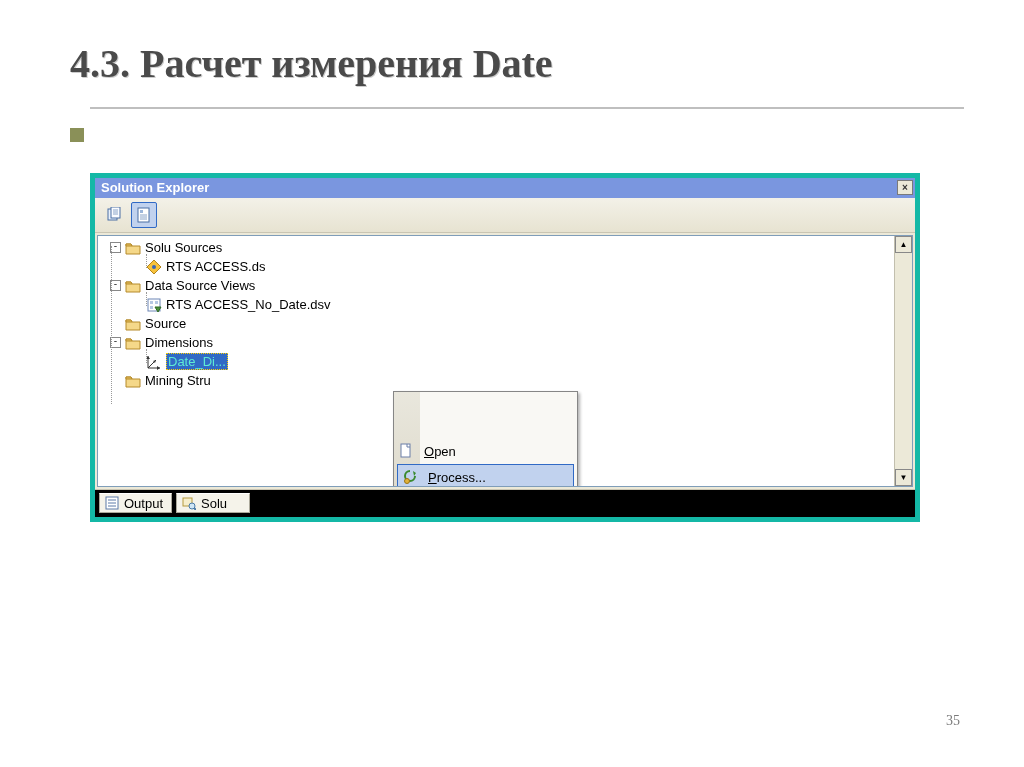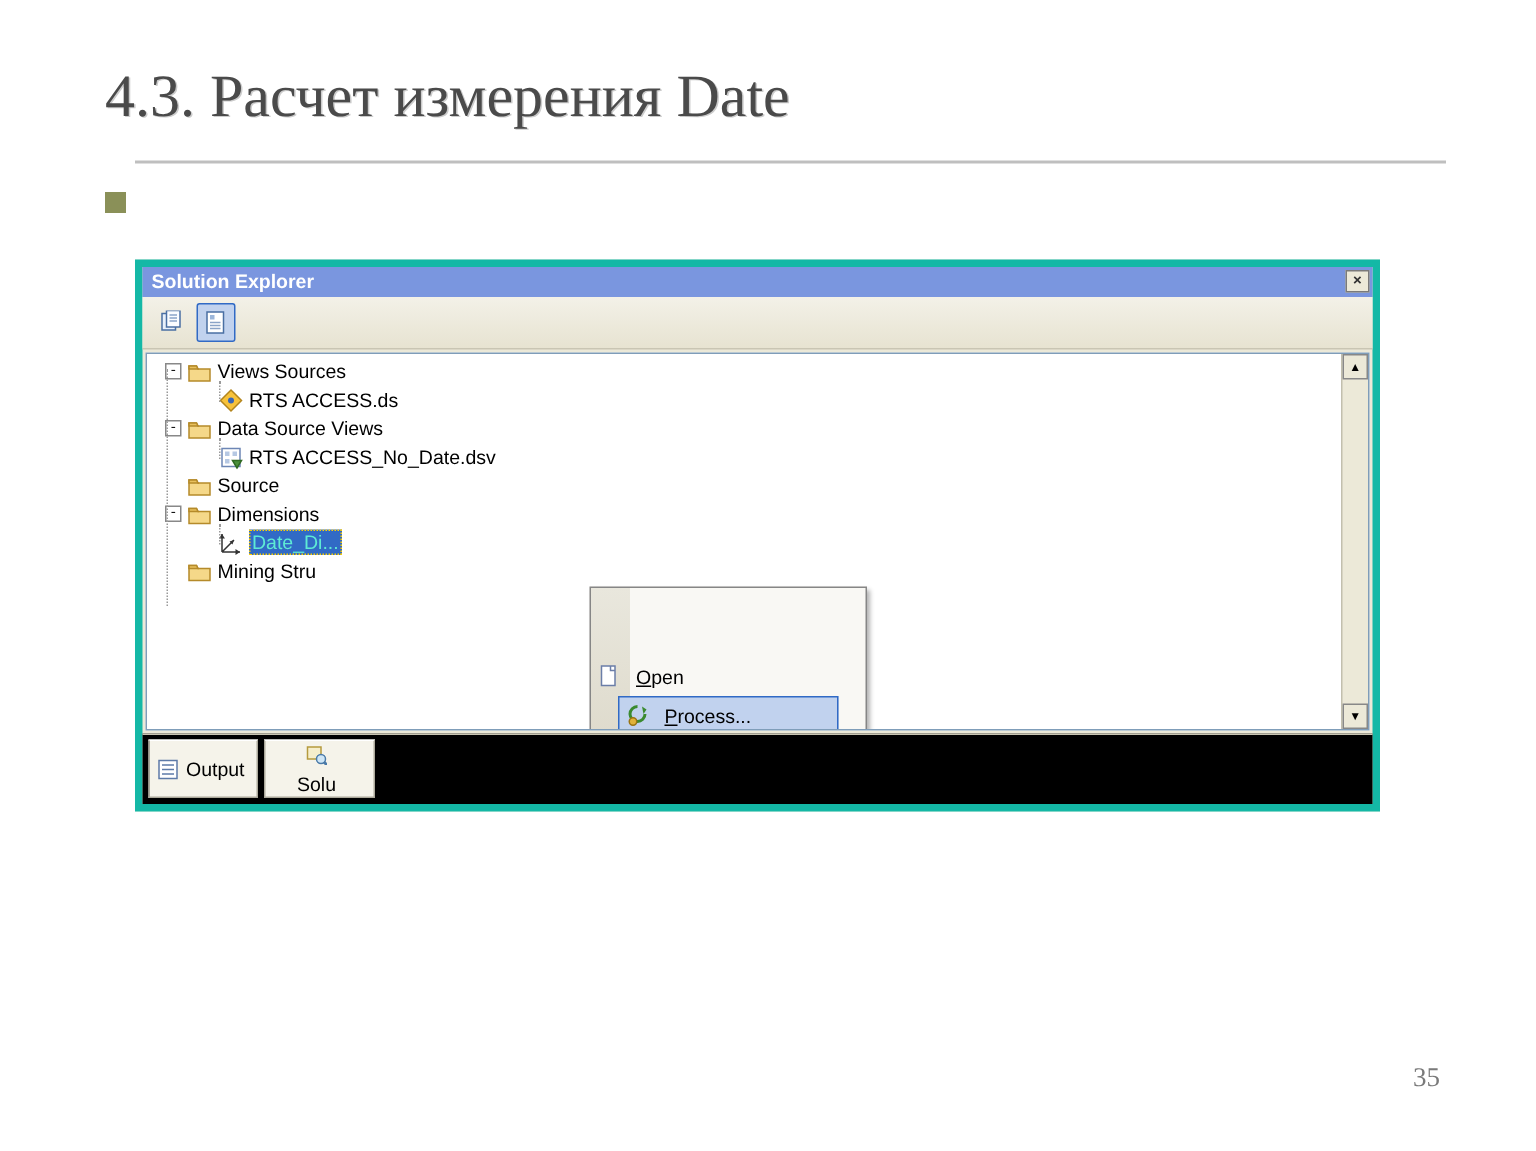--- a/index.html
+++ b/index.html
@@ -7,21 +7,21 @@
     margin: 0;
     font-family: "Times New Roman", serif;
     background: #fff;
     width: 1024px;
     height: 767px;
     position: relative;
     overflow: hidden;
   }
   .slide-title {
     font-size: 40px;
-    font-weight: normal;
+    font-weight: bold;
     color: #4a4a4a;
     text-shadow: 1px 1px 0 #ccc;
     padding: 40px 0 20px 70px;
   }
   .rule {
     margin: 0 60px 0 90px;
     border-top: 2px solid #bfbfbf;
   }
   .accent {
     position: absolute;
@@ -139,21 +139,21 @@
   }
   .tab {
     display:flex;align-items:center;
     gap:4px;
     background: #f5f3ea;
     border:1px solid #aba89a;
     border-top:1px solid #fff;
     padding:1px 8px 1px 4px;
     font-size:13px;
   }
-  .tab.cut { position: relative; overflow: hidden; width: 74px; flex-direction: column;}
+  .tab.cut { position: relative; overflow: hidden; width: 74px;}
   .tab-icon {width:16px;height:16px;display:flex;align-items:center;justify-content:center;flex:0 0 auto;}
 
   
   .ctx {
     position:absolute;
     left: 295px; top: 155px;
     width: 185px;
     background: #f9f8f4;
     border: 1px solid #868686;
     box-shadow: 2px 2px 3px rgba(0,0,0,0.3);
@@ -167,37 +167,37 @@
   .ctx-item {
     position: relative;
     display:flex; align-items:center;
     height: 26px;
     padding-left: 30px;
     margin-top: 46px;
   }
   .ctx-item.hover {
     border:1px solid #316ac5;
     background: #c1d2ee;
-    margin: 0 18px;
+    margin: 0 3px;
     height:26px;
   }
   .ctx-icon {
     position:absolute; left:3px; top:4px;
     width:18px;height:18px;display:flex;align-items:center;justify-content:center;
   }
   .ctx-label u { text-decoration: underline; }
 
   
   svg { display:block; }
 
   .slide-num {
     position: absolute;
     right: 64px;
     bottom: 38px;
-    font-size: 18px;
+    font-size: 14px;
     color: #7a7a7a;
   }
 </style>
 </head>
 <body>
 
 <div class="slide-title">4.3. Расчет измерения Date</div>
 <div class="rule"></div>
 <div class="accent"></div>
 
@@ -234,21 +234,21 @@
 
       <div class="row">
         <span class="ind" style="width:8px"></span>
         <span class="expander">-</span>
         <span class="node-icon">
           <svg width="16" height="14" viewBox="0 0 16 14">
               <path d="M1 3h5l1 2h8v8H1z" fill="#f5d889" stroke="#b58a2a"></path>
               <path d="M1 3h5l1 2H1z" fill="#e8c15e" stroke="#b58a2a"></path>
             </svg>
         </span>
-        <span class="node-label">Views Sources</span>
+        <span class="node-label">Solu Sources</span>
       </div>
 
       <div class="row">
         <span class="ind" style="width:44px"></span>
         <span class="node-icon">
           <svg width="16" height="16" viewBox="0 0 16 16">
               <polygon points="8,1 15,8 8,15 1,8" fill="#f7c23b" stroke="#b3851d"></polygon>
               <circle cx="8" cy="8" r="2" fill="#3a66b5"></circle>
             </svg>
         </span>

